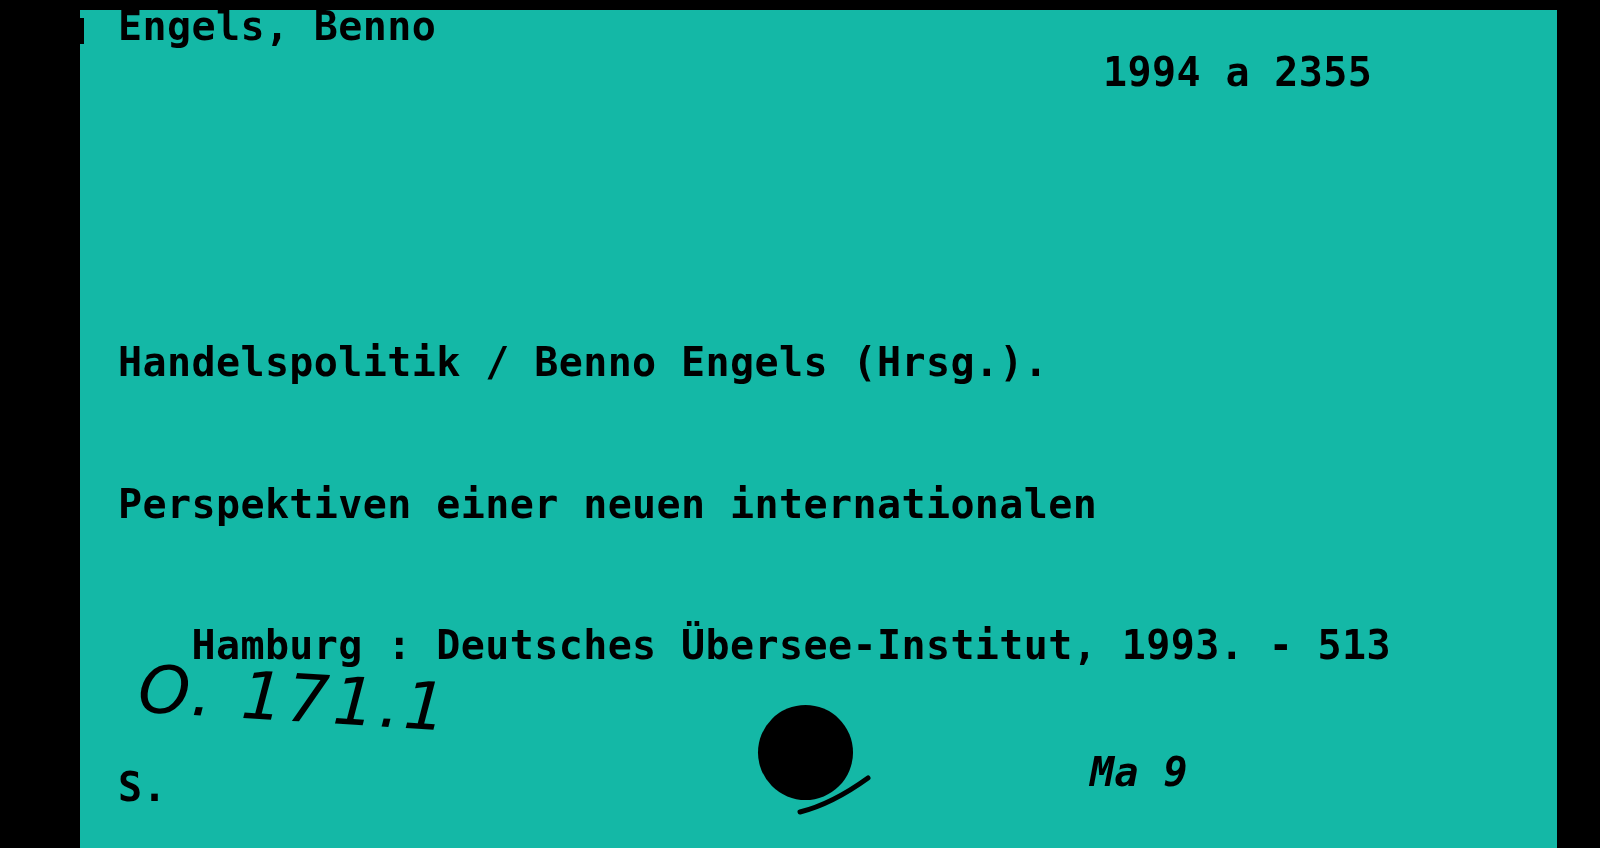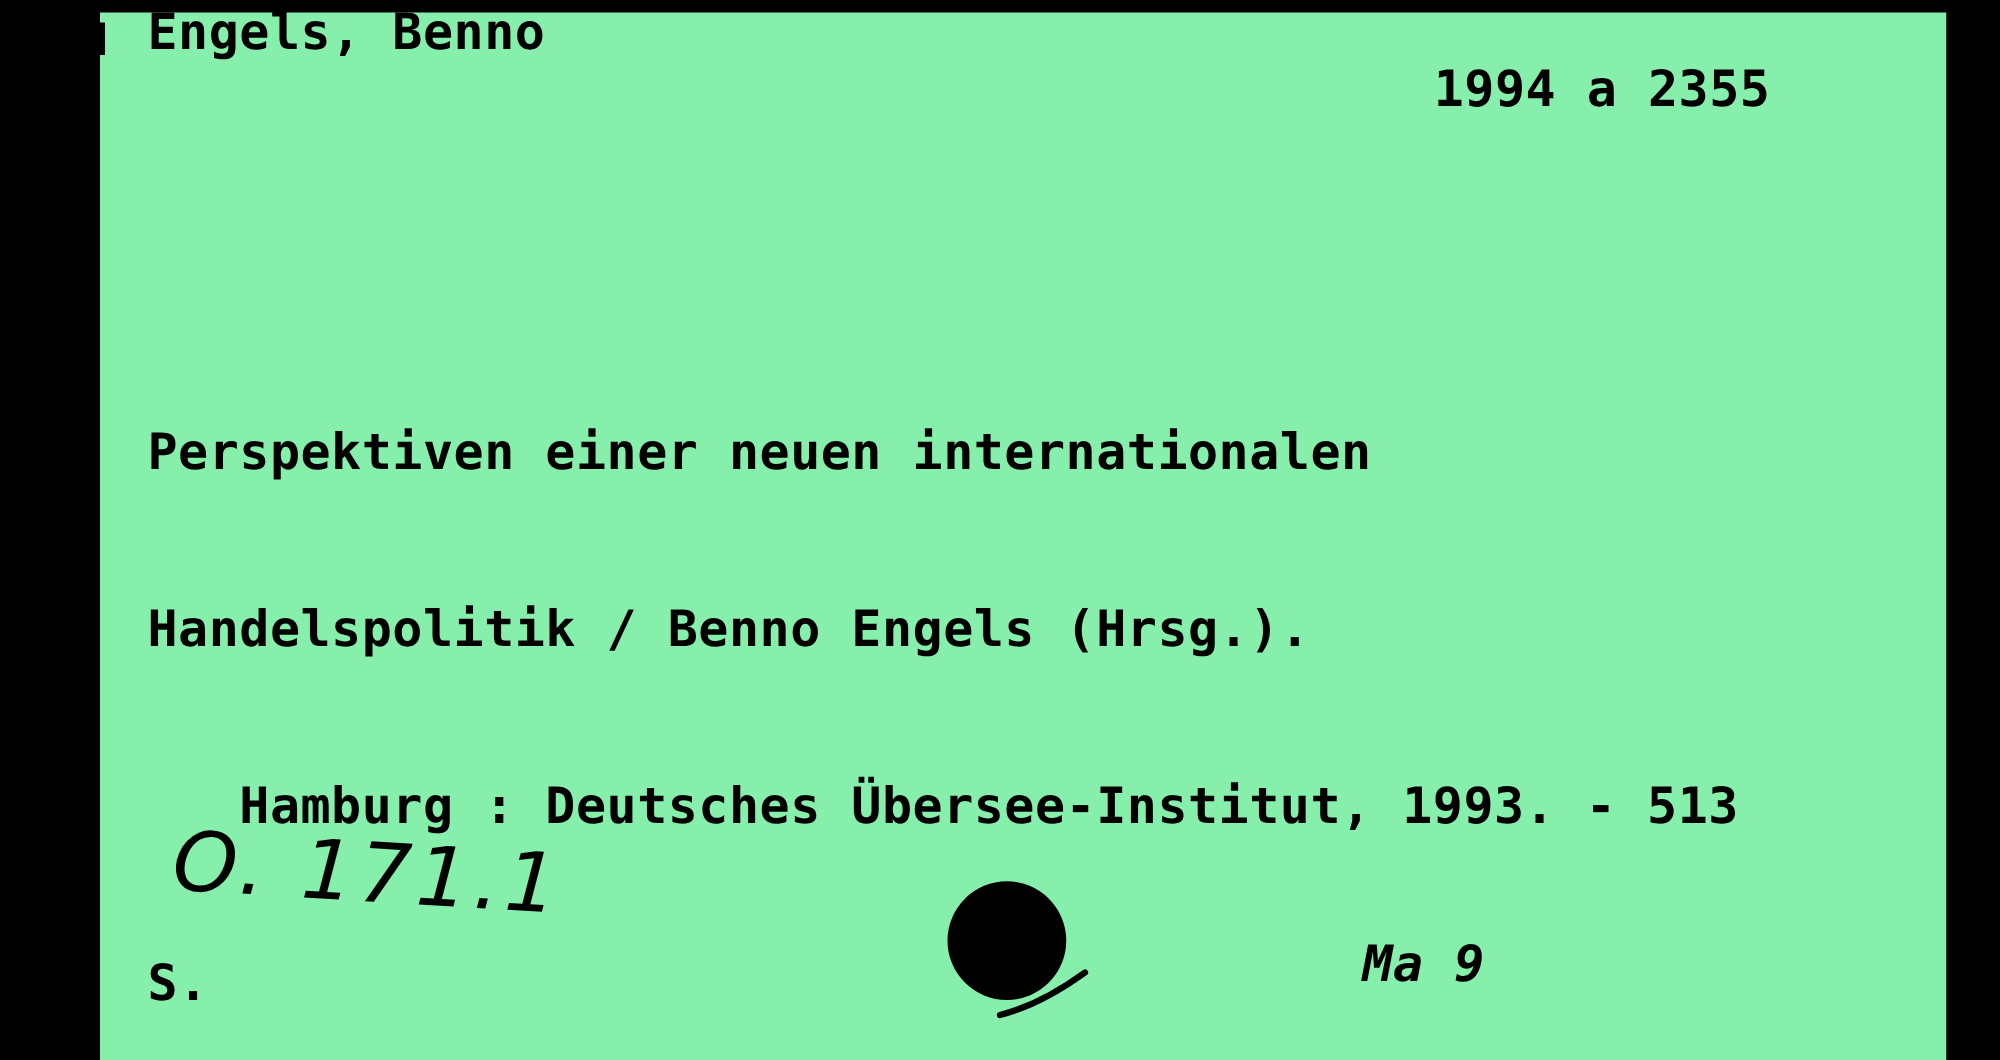--- a/index.html
+++ b/index.html
@@ -1,42 +1,42 @@
 <!DOCTYPE html>
 <html><head>
 <meta charset="utf-8">
 <style>
   * { margin: 0; padding: 0; box-sizing: border-box; }
   html, body { background: #222; }
   .scan {
     position: relative;
     width: 1600px;
     height: 848px;
-    background: #86efac;
+    background: #14b8a6;
     overflow: hidden;
     font-family: "DejaVu Sans Mono", "Liberation Mono", monospace;
     color: #000000;
   }
   .band { position: absolute; background: #000; }
   .band-left  { left: 0; top: 0; width: 80px;  height: 848px; }
   .band-right { left: 1557px; top: 0; width: 43px; height: 848px; }
   .top-rule   { left: 0; top: 0; width: 1600px; height: 10px; z-index: 3; }
   .speck { position: absolute; background: #000; }
 
   .typed {
     position: absolute;
     font-family: "DejaVu Sans Mono", "Liberation Mono", monospace;
     font-weight: bold;
     font-size: 40px;
     letter-spacing: 0.4px;
     white-space: pre;
     color: #000;
   }
   .heading   { left: 118px; top: 2px;   line-height: 49.5px; z-index: 2; }
-  .catno     { left: 1147px; top: 48px; line-height: 49.5px; }
+  .catno     { left: 1103px; top: 48px; line-height: 49.5px; }
   .body-block { left: 118px; top: 246px; }
   .body-block .bline { line-height: 49.5px; white-space: pre; }
   .locmark   { left: 1090px; top: 748px; line-height: 49.5px; font-style: italic; }
 
   .handwritten {
     position: absolute;
     left: 138px;
     top: 660px;
     font-family: "DejaVu Sans", "Liberation Sans", sans-serif;
     font-style: italic;
@@ -67,22 +67,22 @@
   <div class="band band-left"></div>
   <div class="band band-right"></div>
   <div class="band top-rule"></div>
   <div class="speck" style="left:78px;top:18px;width:6px;height:26px;"></div>
   <div class="speck" style="left:76px;top:368px;width:4px;height:28px;"></div>
 
   <div class="typed heading">Engels, Benno</div>
   <div class="typed catno">1994 a 2355</div>
 
   <div class="typed body-block">
+    <div class="bline">Handelspolitik / Benno Engels (Hrsg.).</div>
     <div class="bline">Perspektiven einer neuen internationalen</div>
-    <div class="bline">Handelspolitik / Benno Engels (Hrsg.).</div>
     <div class="bline">   Hamburg : Deutsches Übersee-Institut, 1993. - 513</div>
     <div class="bline">S.</div>
     
     
     
     
   </div>
 
   <div class="typed locmark">Ma 9</div>
 

